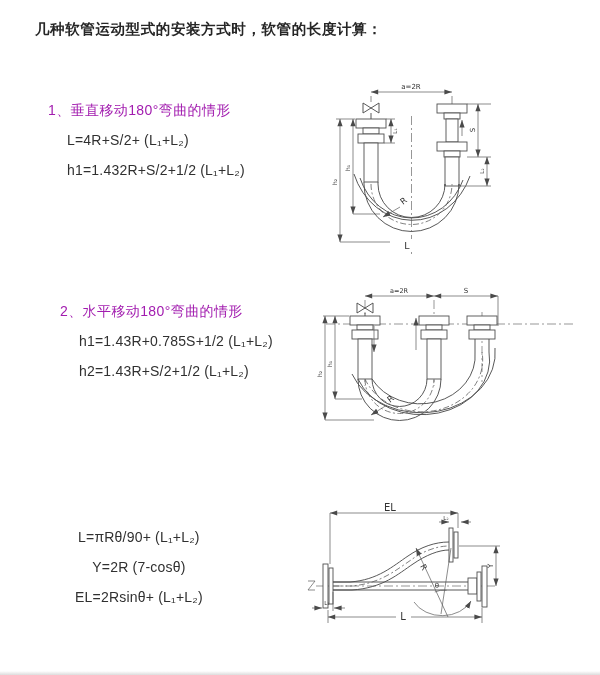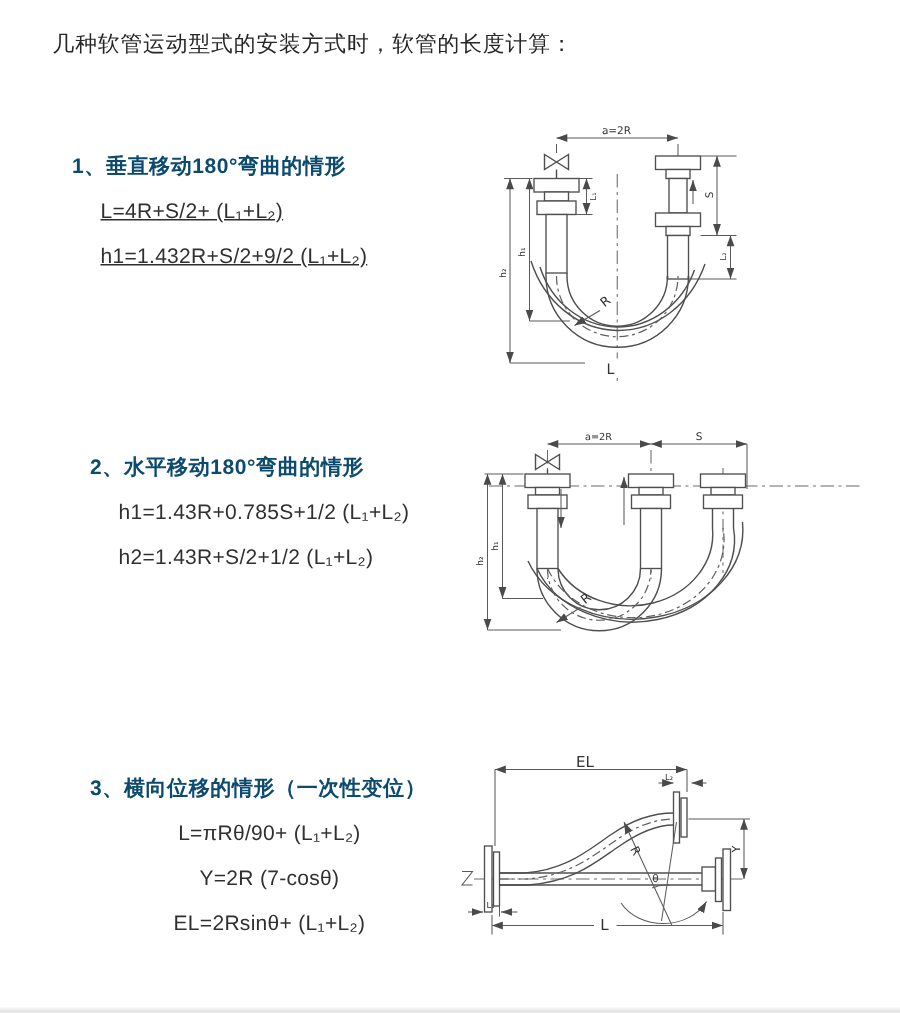--- a/index.html
+++ b/index.html
@@ -2,27 +2,27 @@
 <html><head>
 <meta charset="utf-8">
 <style>
   html,body { margin:0; padding:0; }
   body {
     width:600px; height:675px; background:#ffffff; position:relative; overflow:hidden;
     font-family:"Liberation Sans","DejaVu Sans",sans-serif; color:#2e2e2e;
   }
   .title {
     position:absolute; left:35px; top:20px;
-    font-size:14.5px; font-weight:normal; letter-spacing:0.6px; color:#262626;
+    font-size:14.5px; font-weight:bold; letter-spacing:0.6px; color:#262626;
   }
   .section { position:absolute; }
-  .sec-heading { font-size:14px; font-weight:bold; letter-spacing:0.4px; color:#0c4a6e; }
+  .sec-heading { font-size:14px; font-weight:normal; letter-spacing:0.4px; color:#a21caf; }
   .formulas { margin-top:5px; }
   .formula { font-size:14px; height:30px; line-height:30px; letter-spacing:0.2px; color:#303030; white-space:pre; }
-  #s1 { left:48px; top:102px; } #s1 .formulas { padding-left:19px;text-decoration:underline; }
+  #s1 { left:48px; top:102px; } #s1 .formulas { padding-left:19px; }
   #s2 { left:60px; top:303px; } #s2 .formulas { padding-left:19px; }
   #s3 { left:60px; top:517px; } #s3 .formulas { padding-left:15px;text-align:center; }
   .diag { position:absolute; }
   #d1 { left:312px; top:74px; }
   #d2 { left:308px; top:284px; }
   #d3 { left:300px; top:502px; }
   svg { display:block; }
   svg text { font-family:"DejaVu Sans","Liberation Sans",sans-serif; fill:#333; }
   .draw { stroke:#4f4f4f; stroke-width:0.95; fill:none; }
   .thin { stroke:#5a5a5a; stroke-width:0.7; fill:none; }
@@ -34,34 +34,33 @@
 </style>
 </head>
 <body>
 
 <div class="title">几种软管运动型式的安装方式时，软管的长度计算：</div>
 
 <div class="section" id="s1">
   <div class="sec-heading">1、垂直移动180°弯曲的情形</div>
   <div class="formulas">
     <div class="formula">L=4R+S/2+ (L₁+L₂)</div>
-    <div class="formula">h1=1.432R+S/2+9/2 (L₁+L₂)</div>
+    <div class="formula">h1=1.432R+S/2+1/2 (L₁+L₂)</div>
   </div>
 </div>
 
 <div class="section" id="s2">
   <div class="sec-heading">2、水平移动180°弯曲的情形</div>
   <div class="formulas">
     <div class="formula">h1=1.43R+0.785S+1/2 (L₁+L₂)</div>
     <div class="formula">h2=1.43R+S/2+1/2 (L₁+L₂)</div>
   </div>
 </div>
 
 <div class="section" id="s3">
-  <div class="sec-heading">3、横向位移的情形（一次性变位）</div>
   <div class="formulas">
     <div class="formula">L=πRθ/90+ (L₁+L₂)</div>
     <div class="formula">Y=2R (7-cosθ)</div>
     <div class="formula">EL=2Rsinθ+ (L₁+L₂)</div>
   </div>
 </div>
 
 <div class="diag" id="d1">
 <svg width="288" height="186" viewBox="0 0 288 186">
   <defs>

